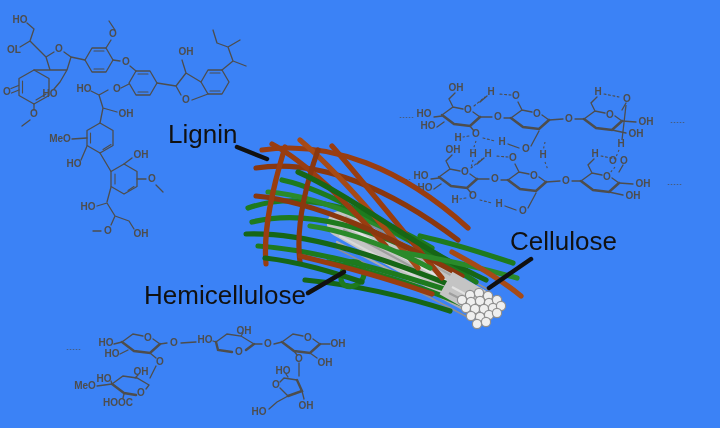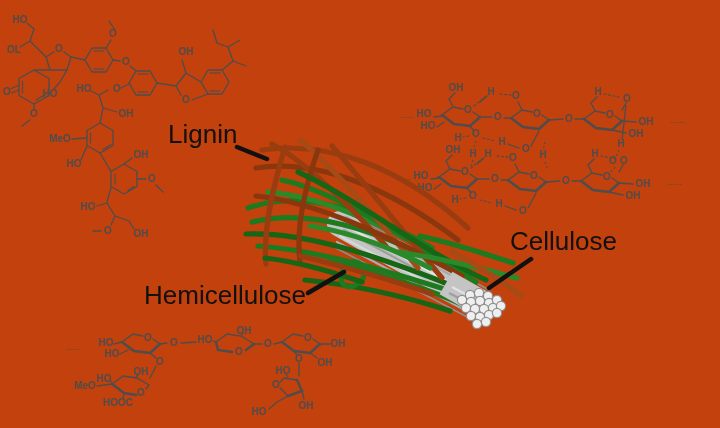--- a/index.html
+++ b/index.html
@@ -1,16 +1,16 @@
 <!DOCTYPE html>
 <html><head>
 <meta charset="utf-8">
 <style>
   html,body{margin:0;padding:0;background:#ffffff;}
-  .stage{position:relative;width:720px;height:428px;background:#c2410c;overflow:hidden;
+  .stage{position:relative;width:720px;height:428px;background:#3b82f6;overflow:hidden;
          font-family:"Liberation Sans",sans-serif;}
   svg{position:absolute;left:0;top:0;}
   .atom{font:700 10px "Liberation Sans",sans-serif;text-anchor:middle;}
   .cont{font:700 6px "Liberation Sans",sans-serif;text-anchor:middle;letter-spacing:1px;}
   .biglabel{font:400 26px "Liberation Sans",sans-serif;}
 </style>
 </head>
 <body>
 
 <div class="stage">

